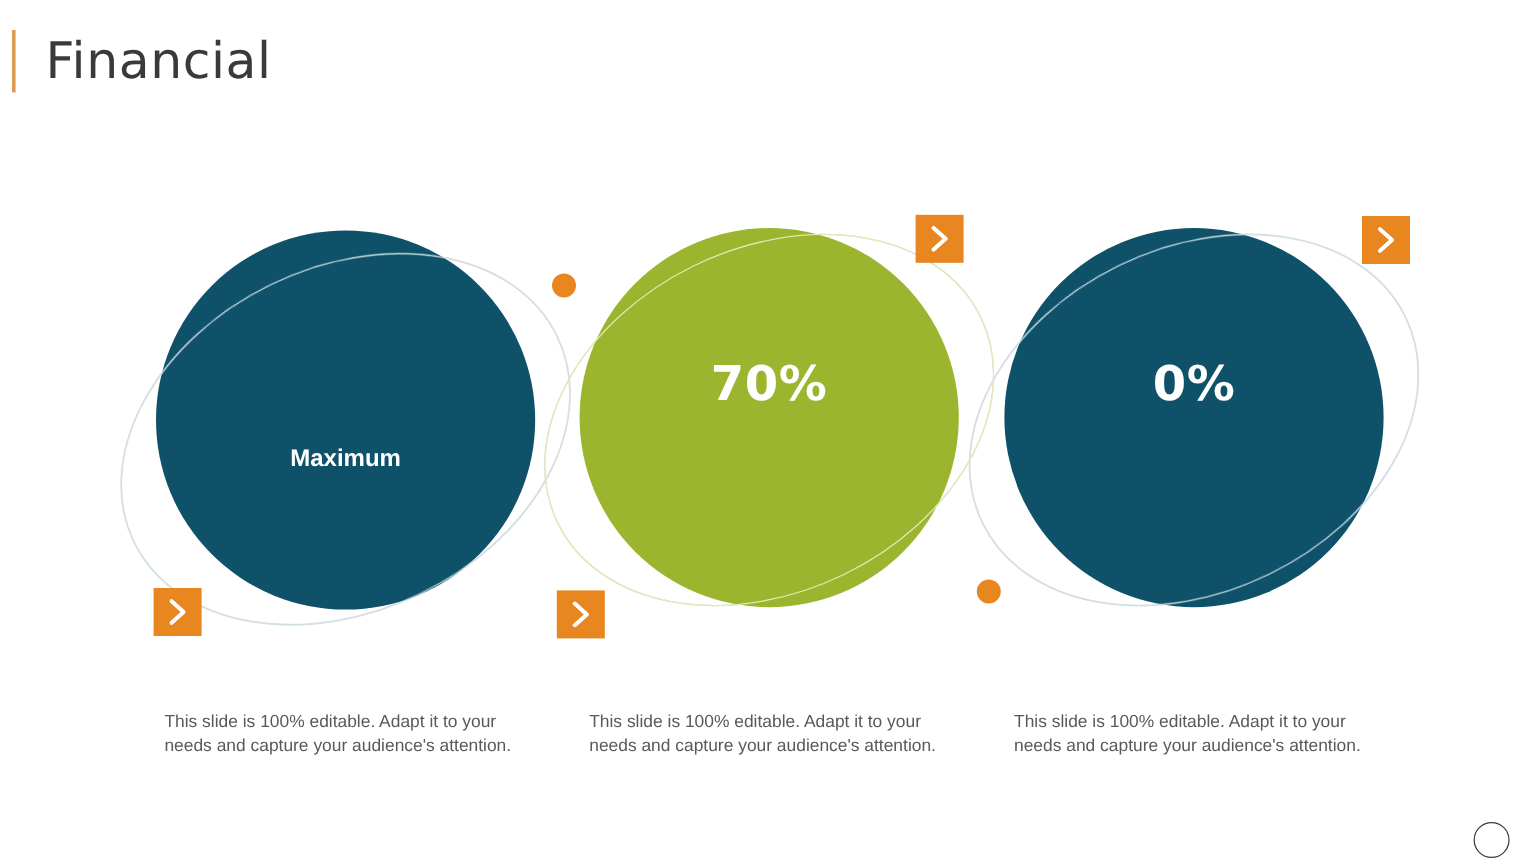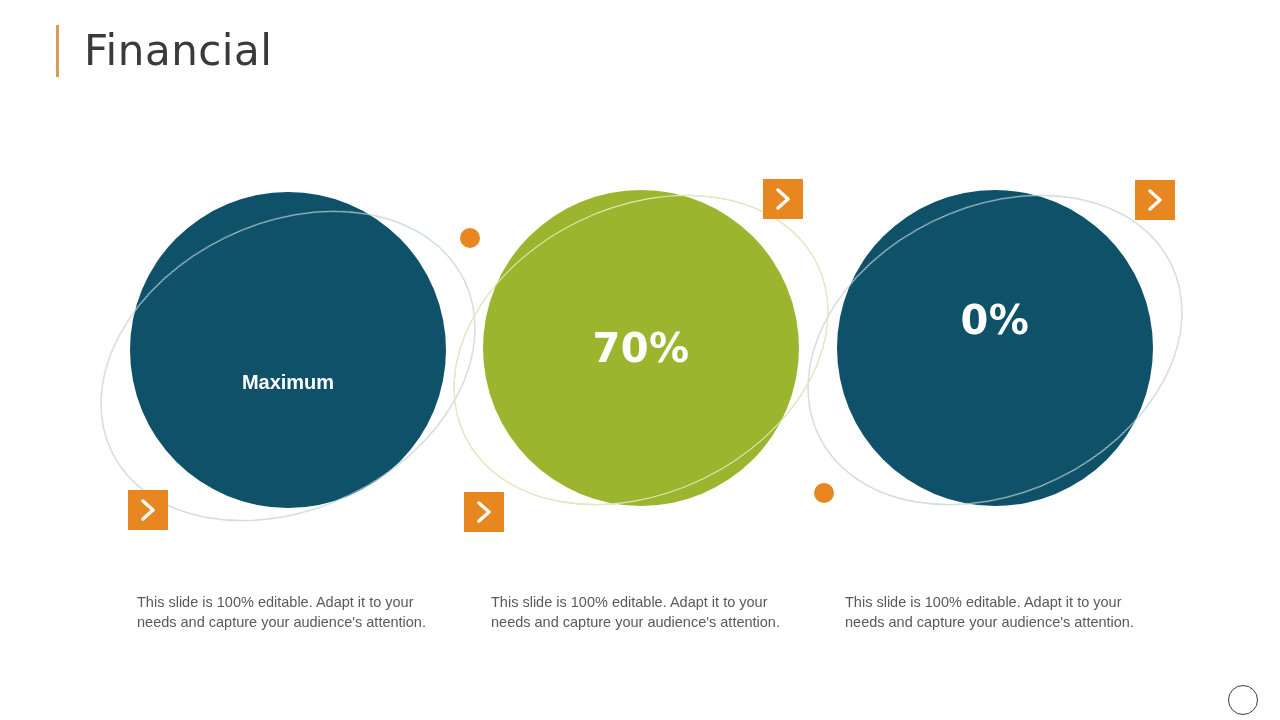--- a/index.html
+++ b/index.html
@@ -21,21 +21,20 @@
   }
 
   
   .title-block {
     position: absolute;
     left: 10px;
     top: 22px;
     height: 58px;
     display: flex;
     align-items: center;
-    margin-left: 46px;
   }
   .title-bar {
     width: 3px;
     height: 52px;
     background: #d99c52;
     flex: 0 0 auto;
   }
   .title-text {
     margin-left: 25px;
     font-family: "DejaVu Sans", sans-serif;
@@ -192,21 +191,21 @@
     </div>
 
     <div class="dot" style="left:460px; top:228px;"></div>
     <div class="dot" style="left:814px; top:483px;"></div>
   </div>
 
   <div class="layer layer-text">
 
     <div class="bubble-label bubble-name" style="left:128px; top:372px;">Maximum</div>
 
-    <div class="bubble-label bubble-pct" style="left:481px; top:300px;margin-top:28px;">70%</div>
+    <div class="bubble-label bubble-pct" style="left:481px; top:300px;">70%</div>
 
     <div class="bubble-label bubble-pct" style="left:835px; top:300px;">0%</div>
 
     <div class="caption" style="left:137px; top:593px;">This slide is 100% editable. Adapt it to your needs and capture your audience's attention.</div>
     <div class="caption" style="left:491px; top:593px;">This slide is 100% editable. Adapt it to your needs and capture your audience's attention.</div>
     <div class="caption" style="left:845px; top:593px;">This slide is 100% editable. Adapt it to your needs and capture your audience's attention.</div>
   </div>
 
   <div class="corner-ring"></div>
 

